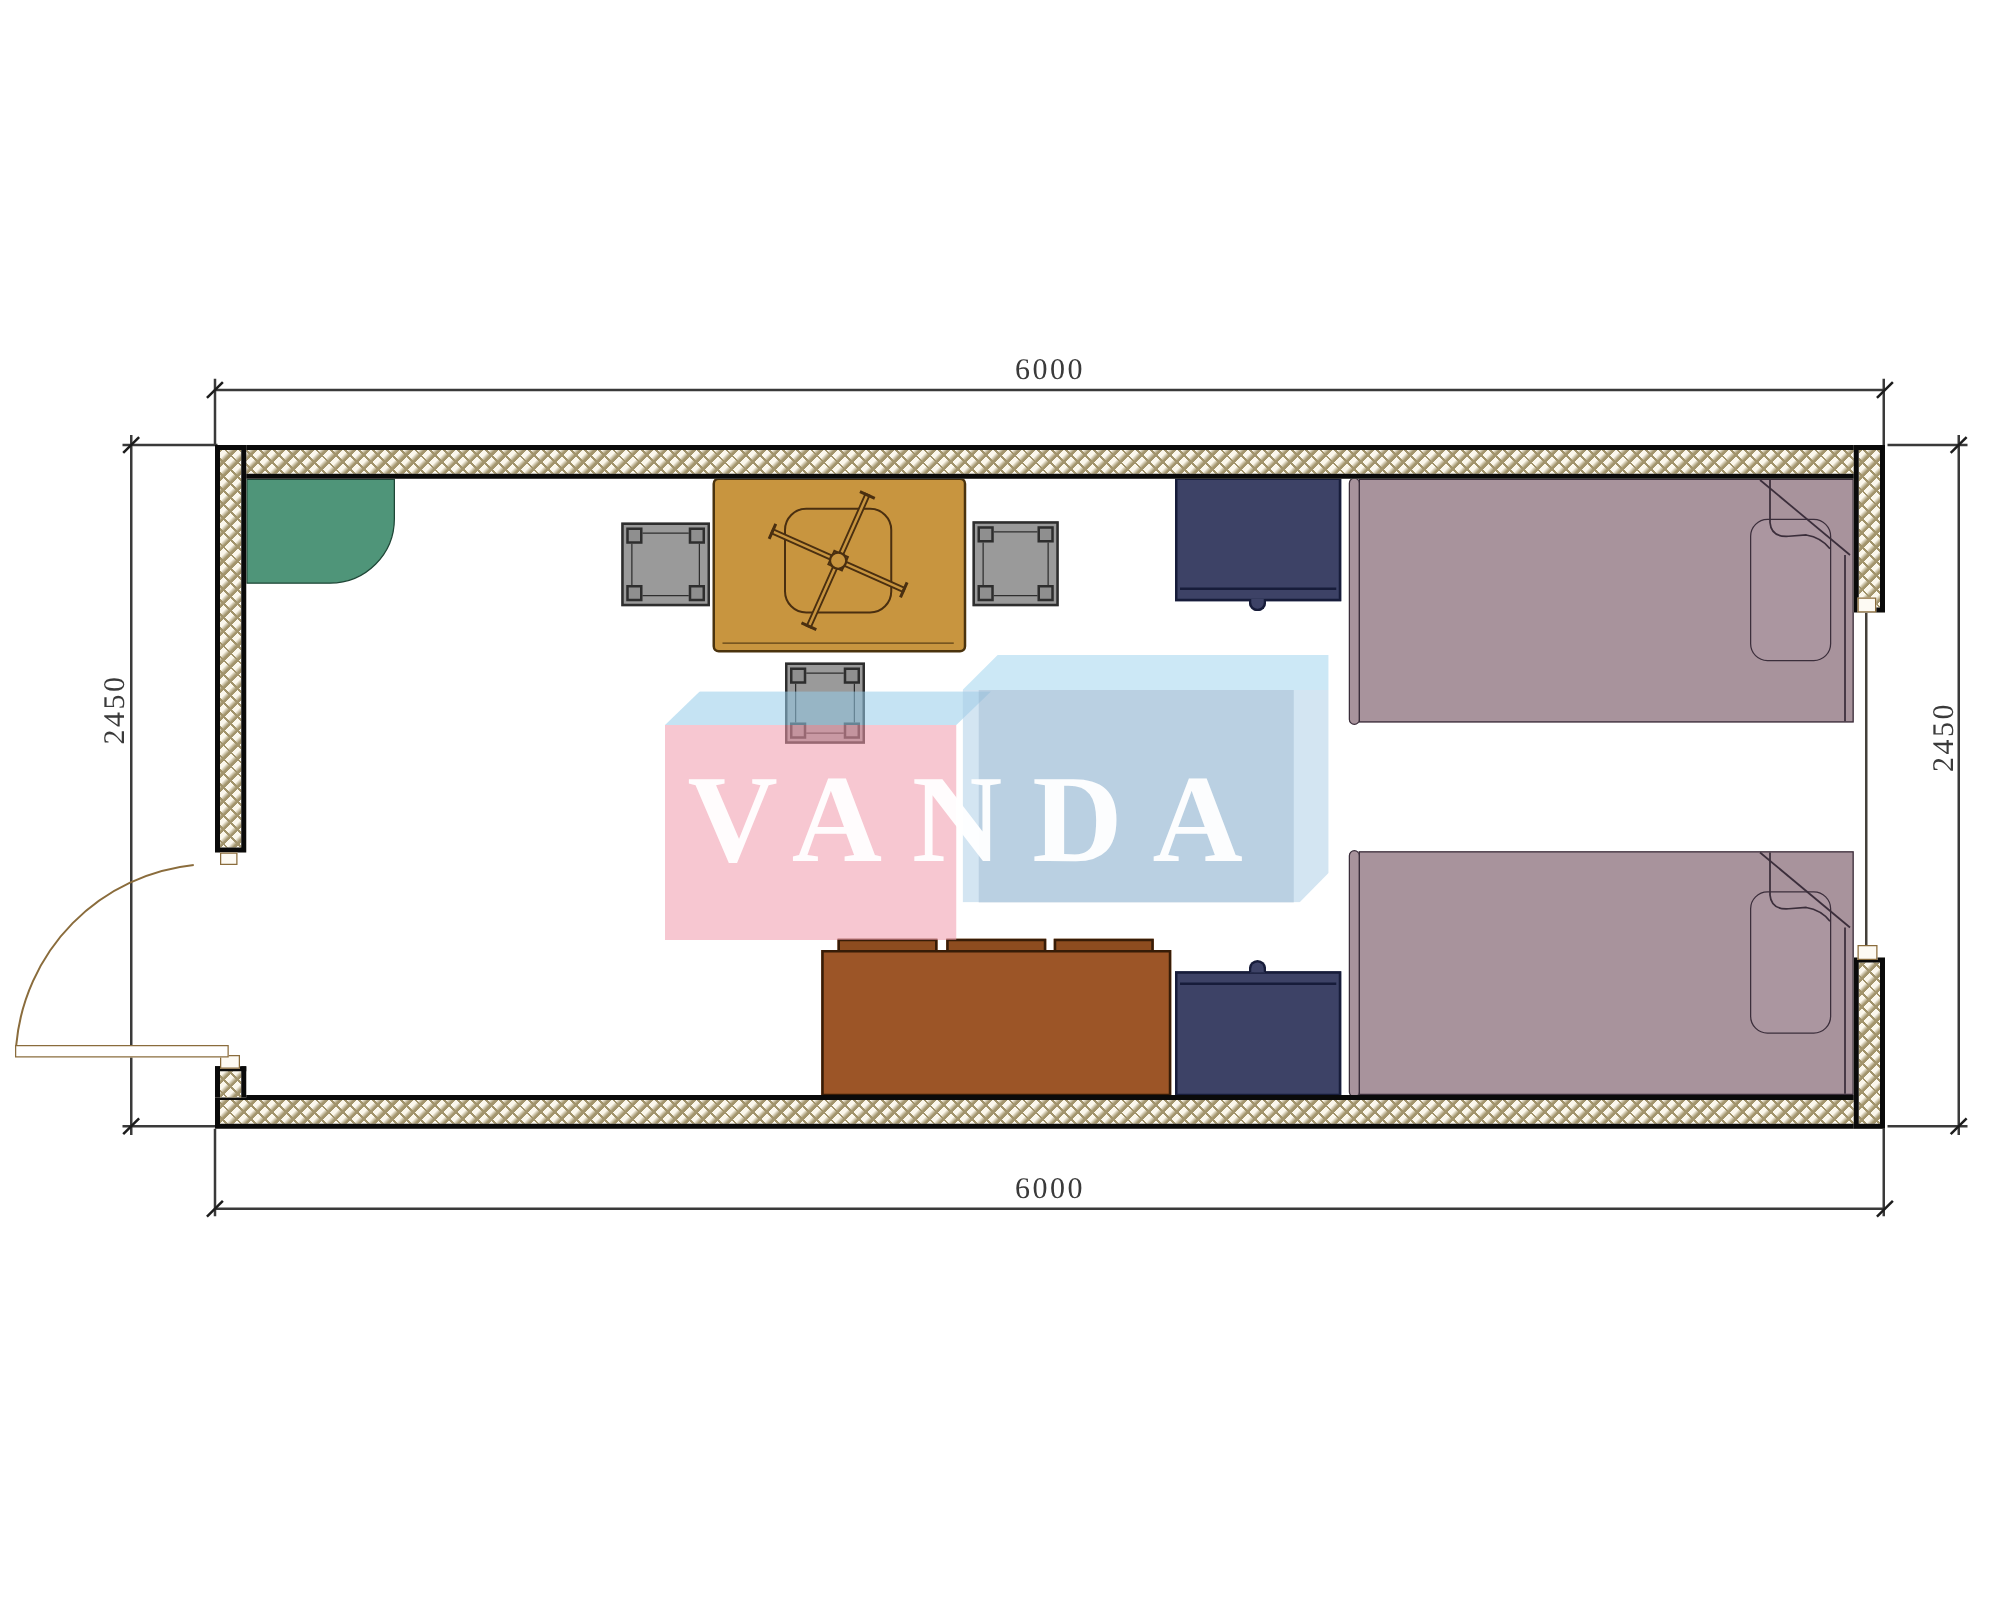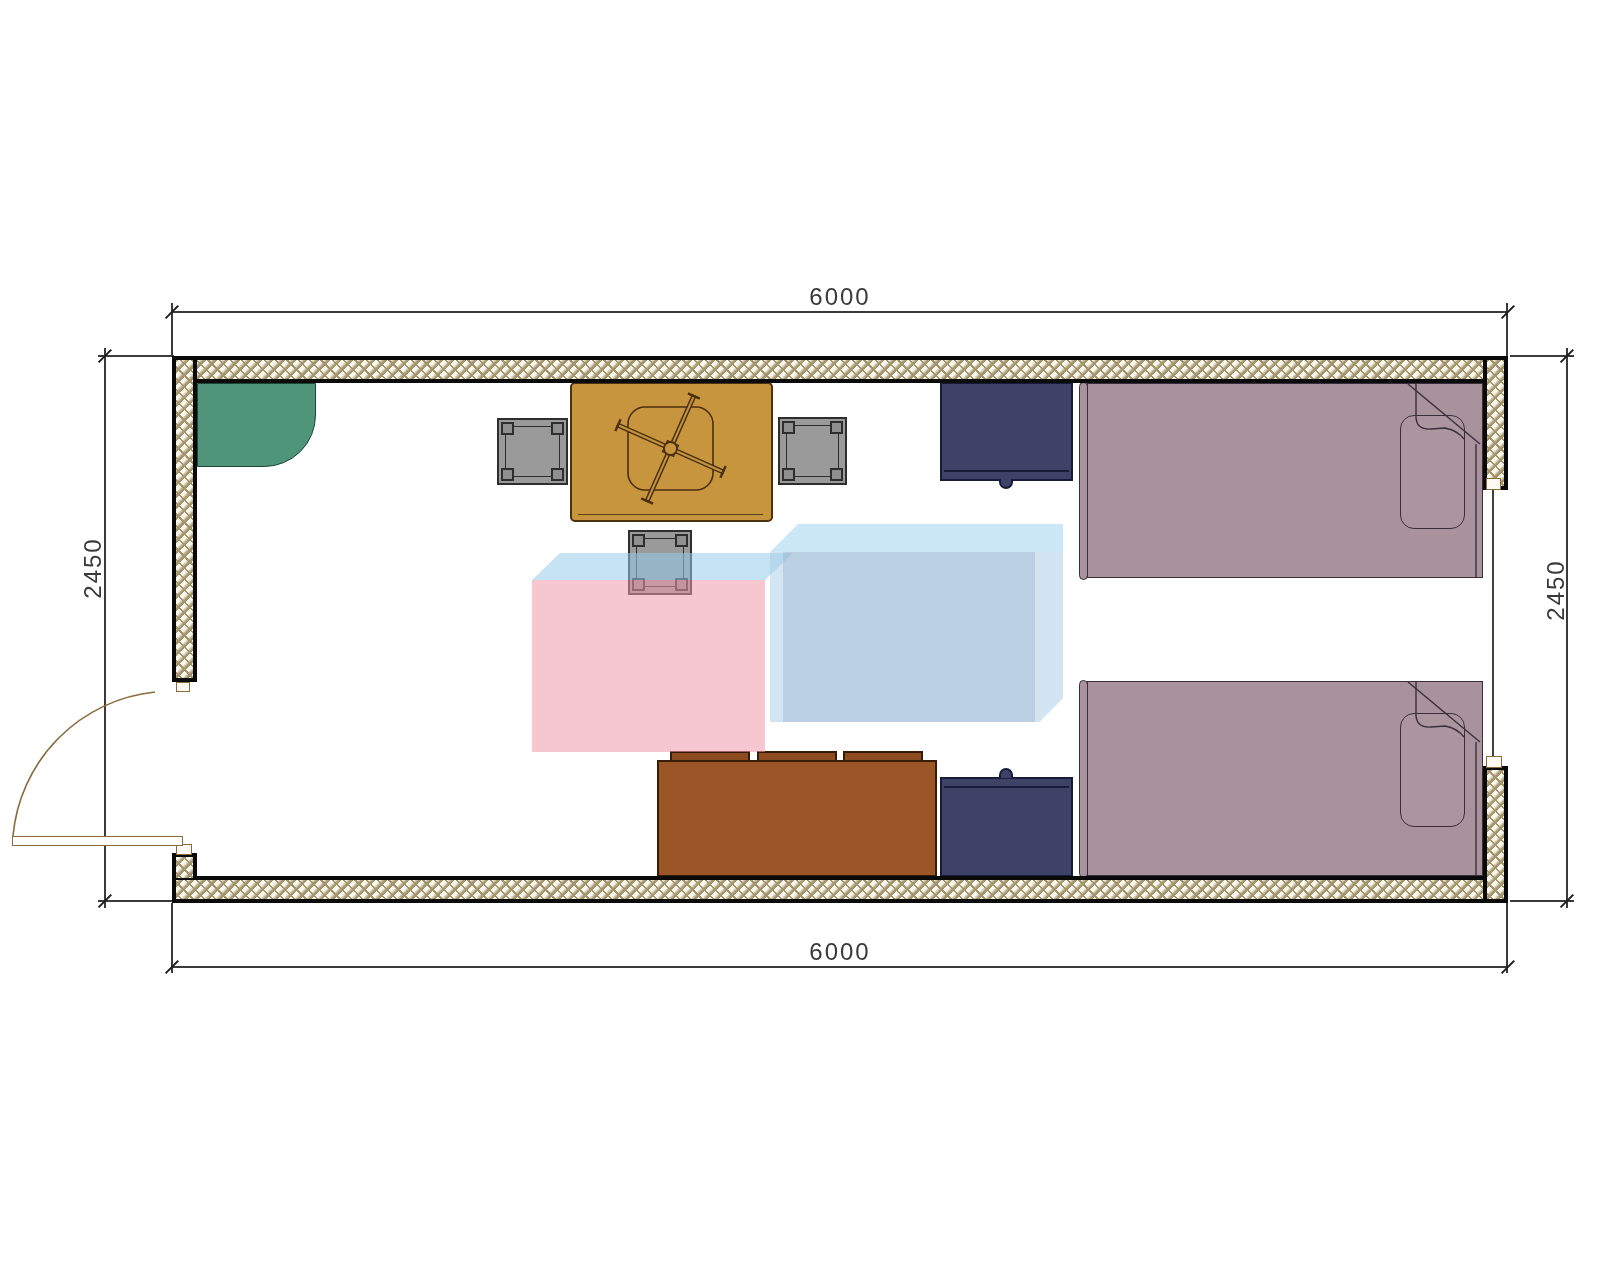--- a/index.html
+++ b/index.html
@@ -1,18 +1,18 @@
 <!DOCTYPE html>
 <html style="--wall-line: #0a0a0a; --wall-hatch: #a2946c; --wall-fill: #fbf7ec; --dim: #3a3a3a; --green-unit: #4f9579; --table: #c8953f; --table-line: #4a330e; --stool: #9a9a9a; --stool-post: #8f8f8f; --stool-line: #2e2e2e; --nightstand: #3d4266; --nightstand-line: #171c3a; --bed: #a8939c; --pillow: #ab96a0; --bed-line: #3b2e3b; --sofa: #9c5527; --sofa-cushion: #8d4c1f; --sofa-line: #371c07; --door: #8a6c3c; --wm-pink: rgba(240,153,172,0.55); --wm-blue-top: rgba(150,204,233,0.55); --wm-blue-top2: rgba(170,216,240,0.6); --wm-blue: rgba(168,203,229,0.5); --wm-blue-inner: rgba(140,168,198,0.35); --wm-text: rgba(255,255,255,0.95);"><head>
 <meta charset="utf-8">
 <style>
   html,body{margin:0;padding:0;background:#ffffff;}
   .canvas{
     position:relative;width:1600px;height:1080px;background:#ffffff;overflow:hidden;
-    font-family:Liberation Sans, sans-serif;
+    font-family:Liberation Serif, serif;
   }
   
   .wall{
     position:absolute;box-sizing:border-box;border:4px solid var(--wall-line,#0a0a0a);
     background:
       repeating-linear-gradient(45deg, rgba(0,0,0,0) 0 3.2px, var(--wall-hatch,#a2946c) 3.2px 4.8px, rgba(0,0,0,0) 4.8px 8px),
       repeating-linear-gradient(-45deg, rgba(0,0,0,0) 0 3.2px, var(--wall-hatch,#a2946c) 3.2px 4.8px, rgba(0,0,0,0) 8px 8px),
       var(--wall-fill,#fbf7ec);
   }
   .wall.stub{border-bottom:none;}
@@ -187,20 +187,21 @@
       <path d="M1416 682 L1416 716 Q1417 728 1431 727 L1445 726 Q1457 728 1464 737"></path>
       <path d="M1476 742 V875"></path>
     </g>
   </svg>
 
   <div class="wm wm-pink-top"></div>
   <div class="wm wm-pink"></div>
   <div class="wm wm-blue-top"></div>
   <div class="wm wm-blue"></div>
   <div class="wm wm-blue-inner"></div>
+  <div class="wm wm-text">VANDA</div>
 
   <div class="wall" style="left:172px;top:356px;width:1336px;height:27px;"></div>
   <div class="wall" style="left:172px;top:876px;width:1336px;height:27px;"></div>
   <div class="wall" style="left:172px;top:356px;width:25px;height:326px;"></div>
   <div class="wall stub" style="left:172px;top:853px;width:25px;height:25px;"></div>
   <div class="wall" style="left:1483px;top:356px;width:25px;height:134px;"></div>
   <div class="wall" style="left:1483px;top:766px;width:25px;height:137px;"></div>
 
   <div class="jamb" style="left:176px;top:682px;width:14px;height:10px;"></div>
   <div class="jamb" style="left:176px;top:844px;width:16px;height:11px;"></div>

